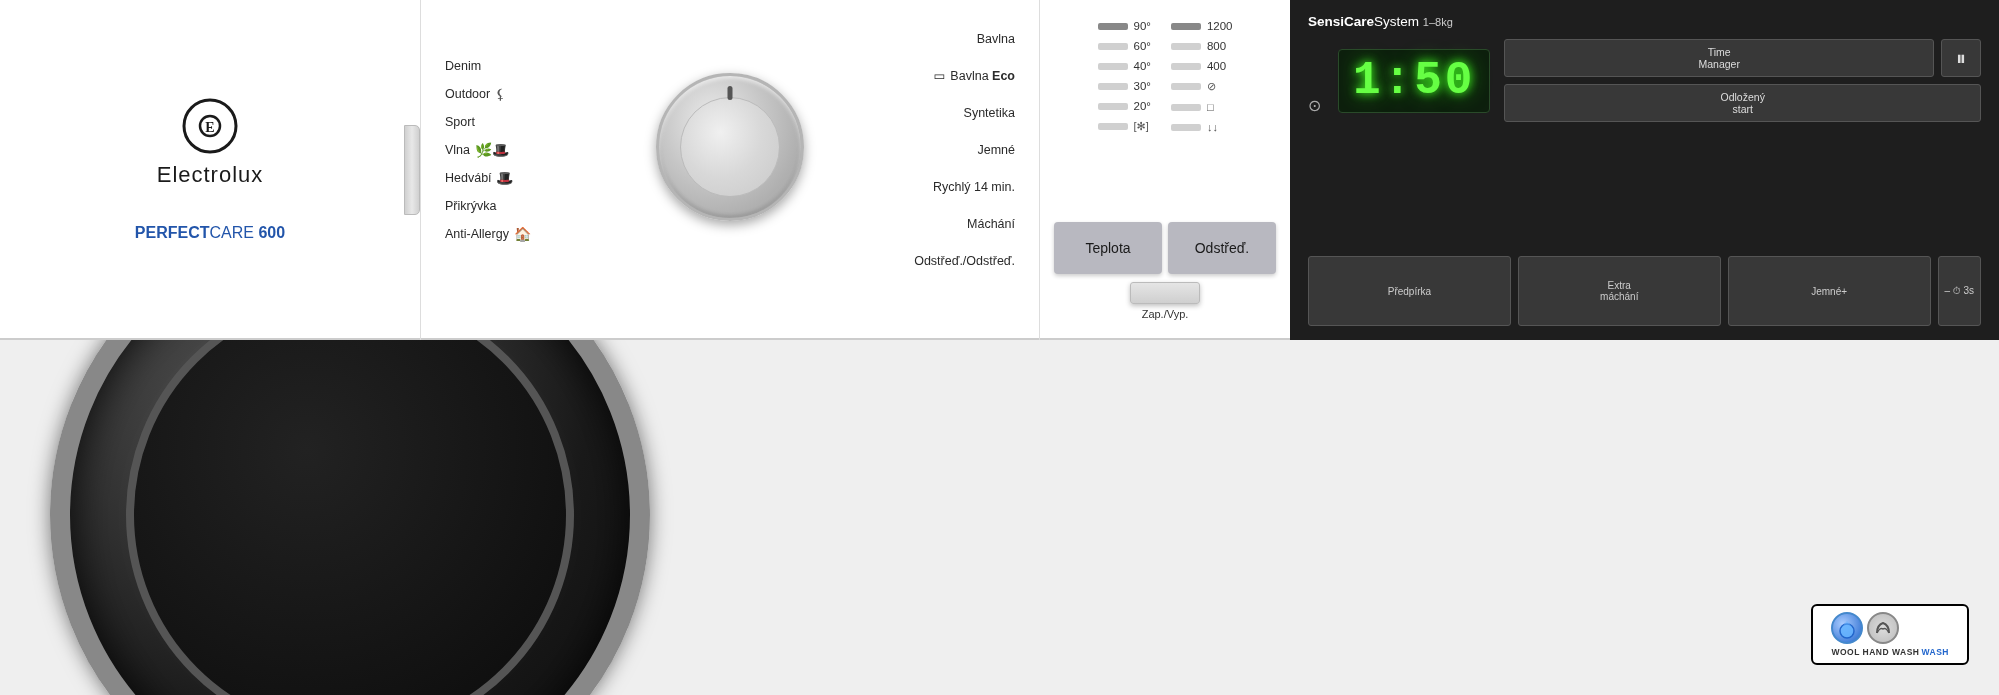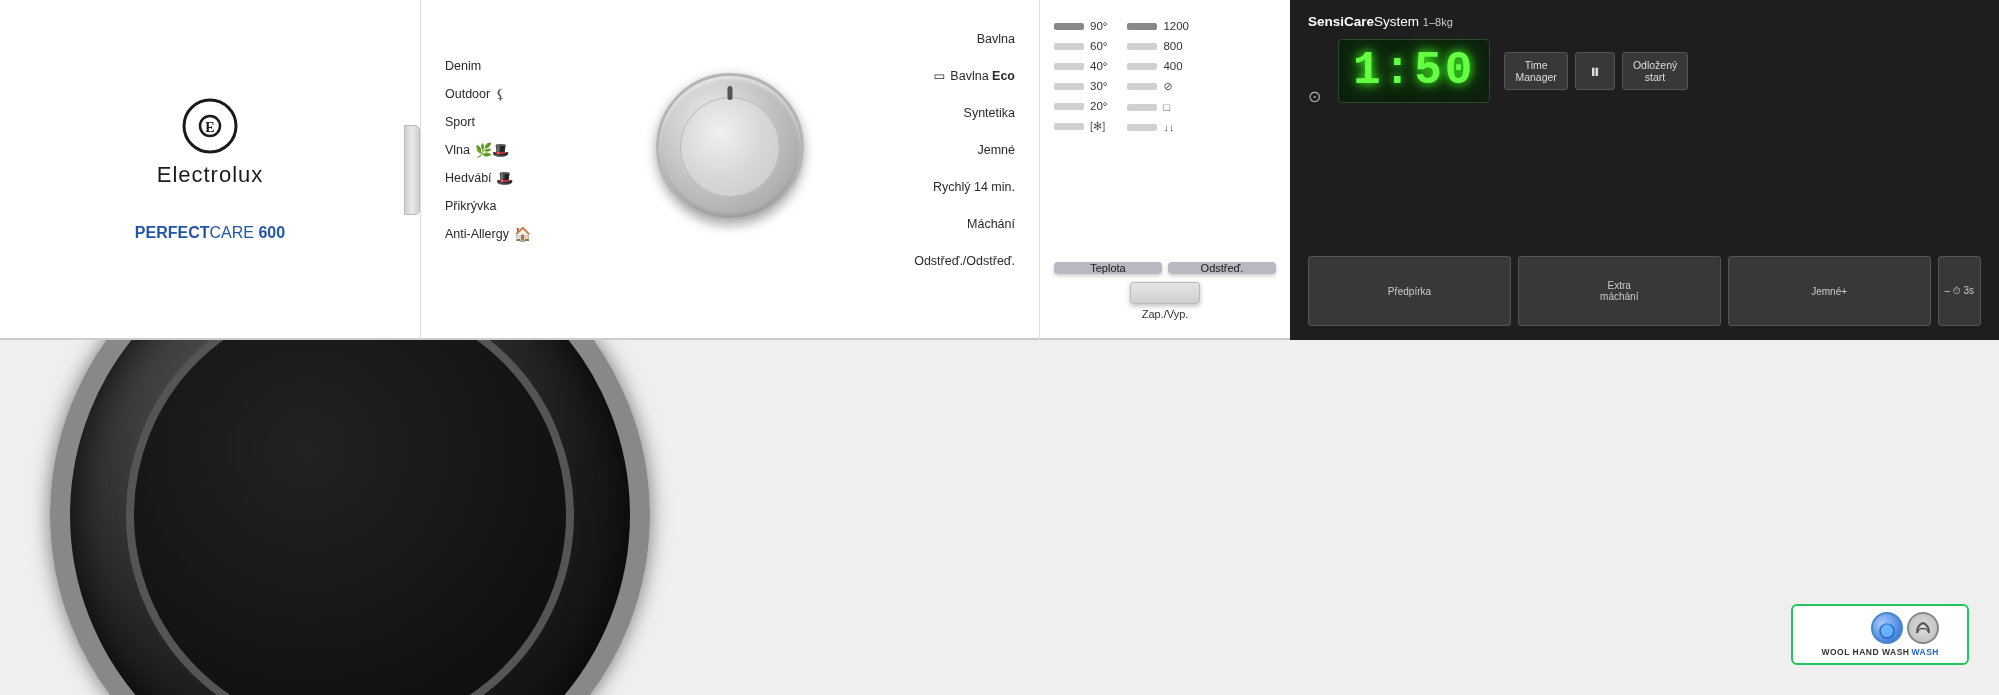--- a/index.html
+++ b/index.html
@@ -225,20 +225,21 @@
       height: 14px;
       background: #555;
       border-radius: 3px;
     }
 
     
     .selectors-grid {
       display: flex;
       gap: 20px;
       flex: 1;
+      justify-content: center;
     }
 
     .sel-column {
       display: flex;
       flex-direction: column;
       gap: 8px;
     }
 
     .sel-item {
       display: flex;
@@ -273,22 +274,22 @@
       gap: 6px;
       margin-top: auto;
       padding-top: 10px;
     }
 
     .ts-btn {
       flex: 1;
       background: #b8b8c0;
       border: none;
       border-radius: 4px;
-      padding: 0 4px;
-      font-size: 11px;
+      padding: 18px 4px;
+      font-size: 14px;
       color: #1a1a1a;
       cursor: pointer;
       font-weight: 500;
       box-shadow: 0 2px 4px rgba(0,0,0,0.2);
     }
 
     
     .power-section {
       display: flex;
       flex-direction: column;
@@ -350,21 +351,21 @@
       font-size: 46px;
       color: #66ff44;
       font-weight: bold;
       text-shadow: 0 0 10px #44ff22, 0 0 20px #22aa11;
       letter-spacing: 3px;
       line-height: 1;
     }
 
     .right-btns {
       display: flex;
-      flex-direction: row;
+      flex-direction: column;
       gap: 7px;
       flex: 1;
     }
 
     .r-btn {
       background: #383838;
       border: 1px solid #555;
       color: #ddd;
       font-size: 10.5px;
       padding: 6px 10px;
@@ -428,26 +429,26 @@
     .certs {
       position: absolute;
       bottom: 30px;
       right: 30px;
       display: flex;
       gap: 6px;
       align-items: center;
     }
 
     .cert-box {
-      border: 2px solid #22c55e;
+      border: 2px solid #000000;
       border-radius: 6px;
-      padding: 6px 28px;
-      display: flex;
-      flex-direction: column;
-      align-items: flex-end;
+      padding: 6px 18px;
+      display: flex;
+      flex-direction: column;
+      align-items: flex-start;
       gap: 3px;
       background: white;
     }
 
     .cert-icon-area {
       display: flex;
       gap: 4px;
       align-items: center;
     }
 

